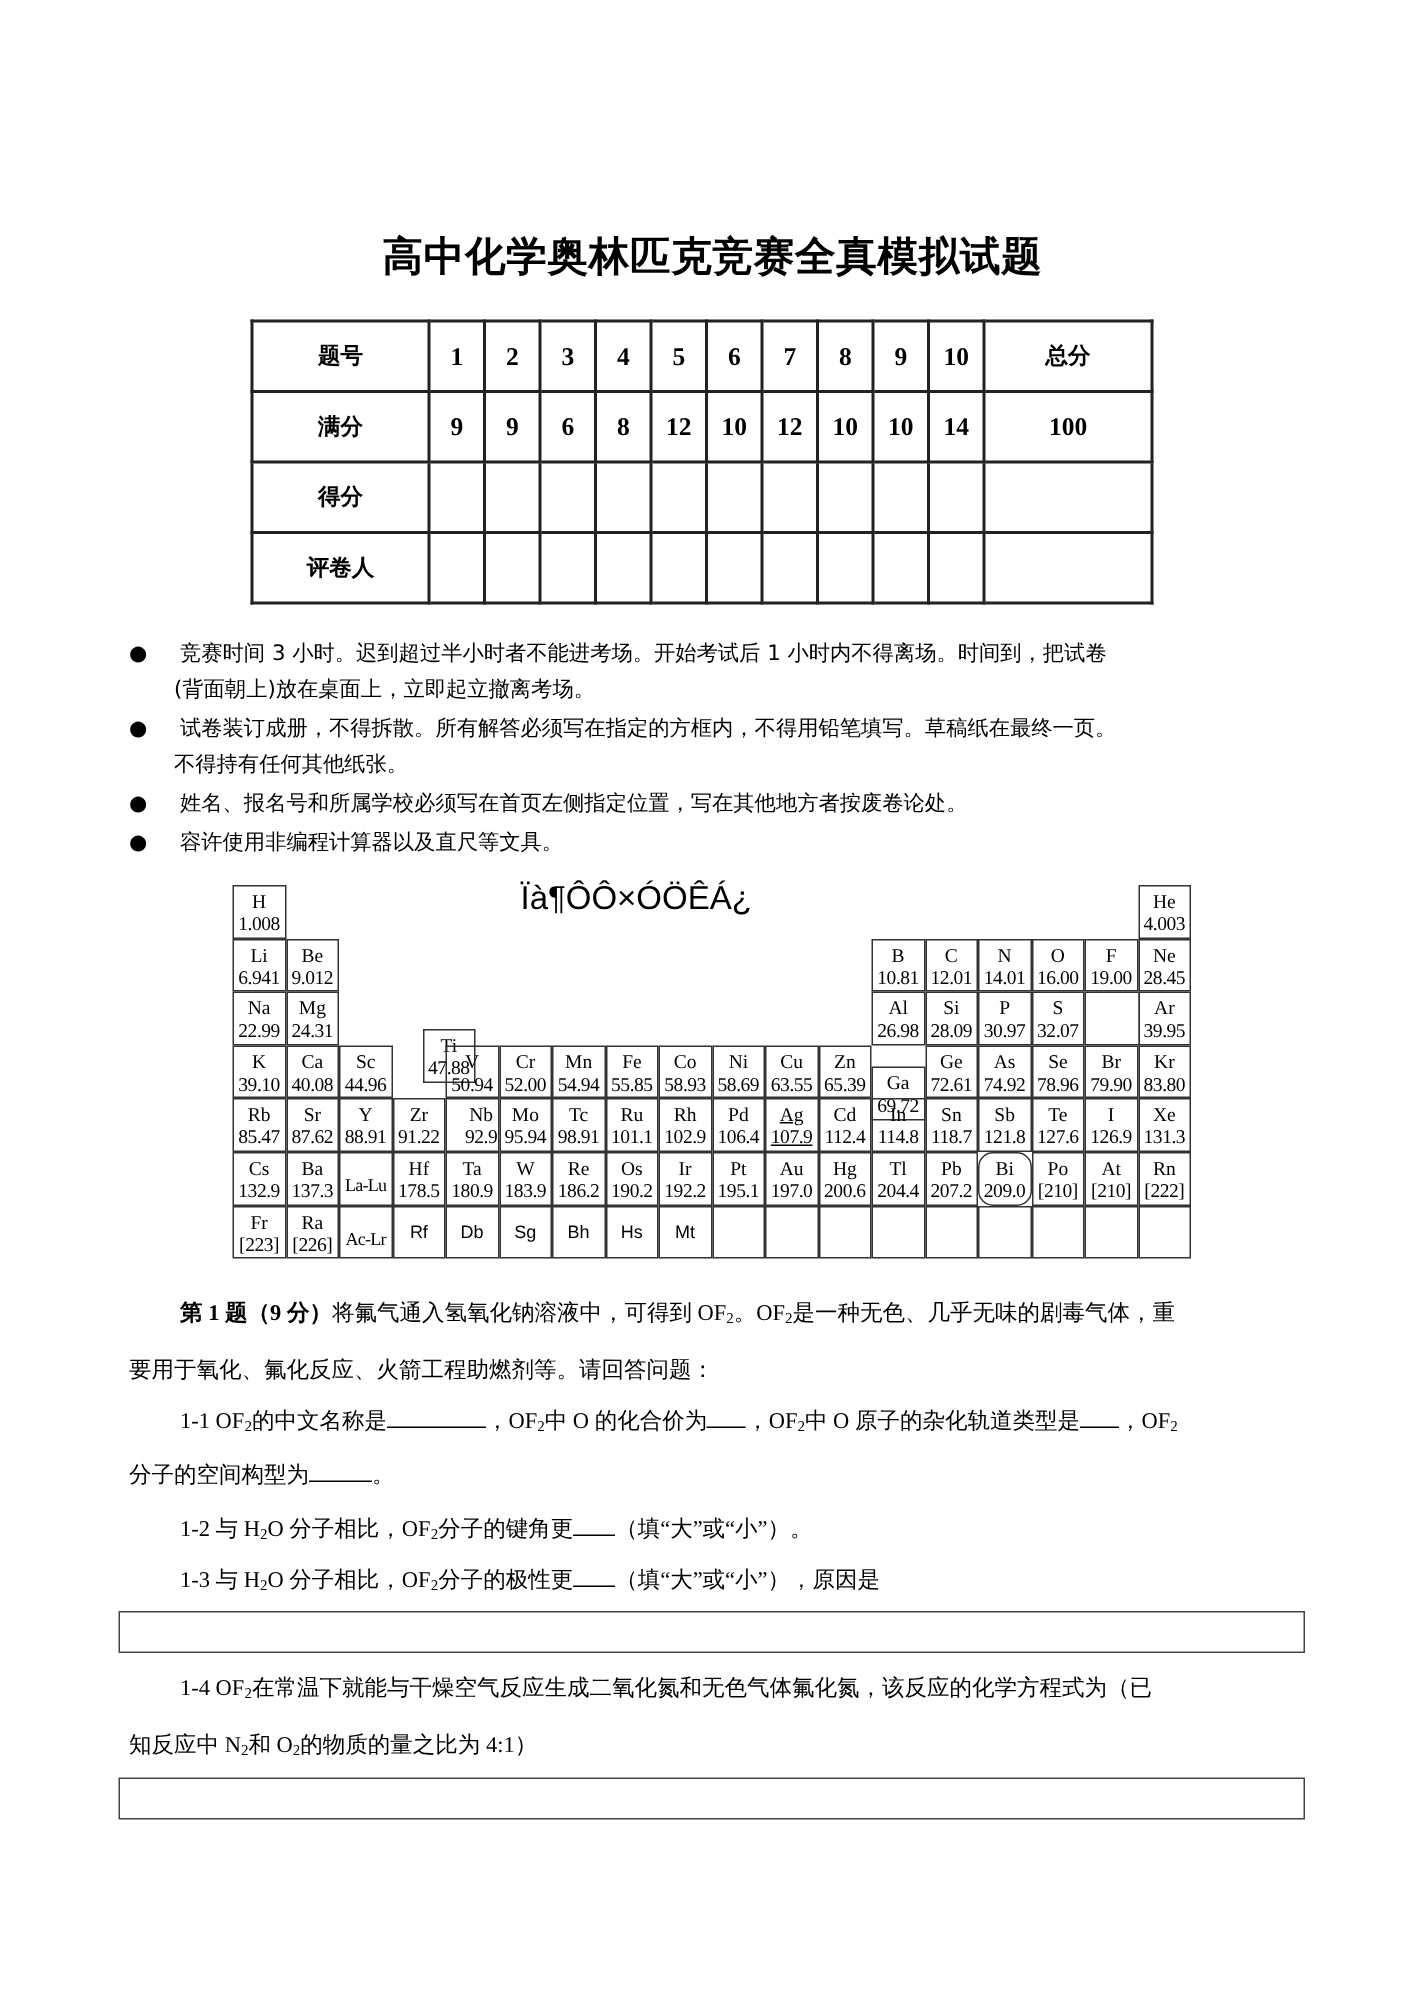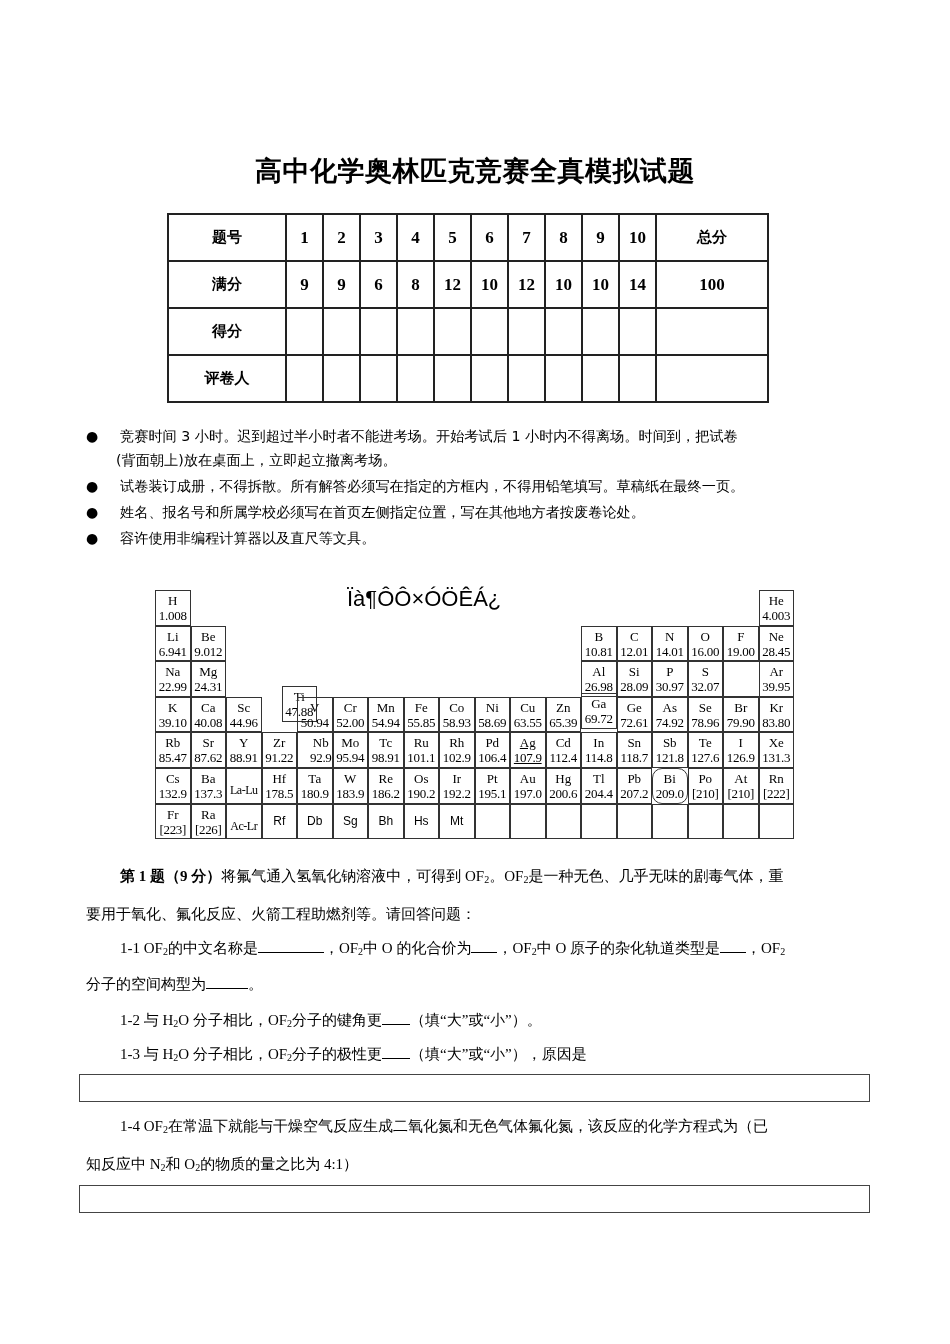--- a/index.html
+++ b/index.html
@@ -103,20 +103,21 @@
 
 <div class="abs rules">
   <div class="rule">
     <span class="bullet">●</span>
     <div>竞赛时间 3 小时。迟到超过半小时者不能进考场。开始考试后 1 小时内不得离场。时间到，把试卷</div>
     <div style="margin-left:-4px;">(背面朝上)放在桌面上，立即起立撤离考场。</div>
   </div>
   <div class="rule">
     <span class="bullet">●</span>
     <div>试卷装订成册，不得拆散。所有解答必须写在指定的方框内，不得用铅笔填写。草稿纸在最终一页。</div>
+    <div style="margin-left:-4px;">不得持有任何其他纸张。</div>
   </div>
   <div class="rule">
     <span class="bullet">●</span>
     <div>姓名、报名号和所属学校必须写在首页左侧指定位置，写在其他地方者按废卷论处。</div>
   </div>
   <div class="rule">
     <span class="bullet">●</span>
     <div>容许使用非编程计算器以及直尺等文具。</div>
   </div>
 </div>
@@ -236,21 +237,21 @@
       <span class="mass">58.69</span>
     </div>
     <div class="cell" style="left: 355px; top: 106.8px;">
       <span class="sym">Cu</span>
       <span class="mass">63.55</span>
     </div>
     <div class="cell" style="left: 390.5px; top: 106.8px;">
       <span class="sym">Zn</span>
       <span class="mass">65.39</span>
     </div>
-    <div class="cell" style="left: 426px; top: 103px;">
+    <div class="cell" style="left: 426px; top: 121px;">
       <span class="sym">Ga</span>
       <span class="mass">69.72</span>
     </div>
     <div class="cell" style="left: 461.5px; top: 106.8px;">
       <span class="sym">Ge</span>
       <span class="mass">72.61</span>
     </div>
     <div class="cell" style="left: 497px; top: 106.8px;">
       <span class="sym">As</span>
       <span class="mass">74.92</span>

